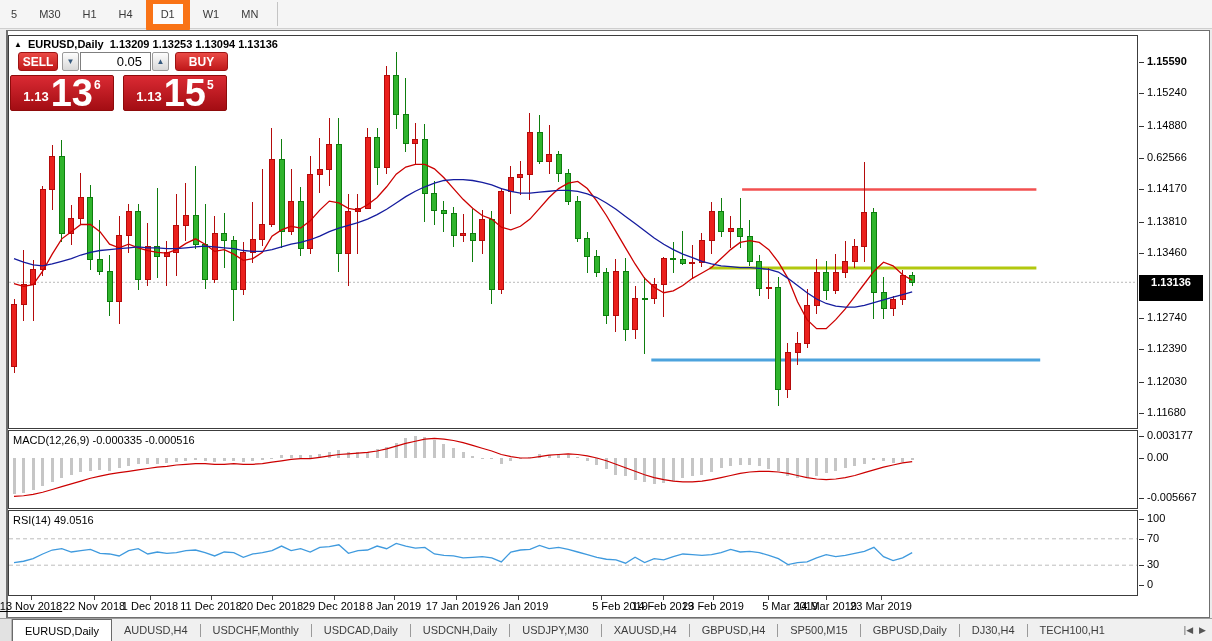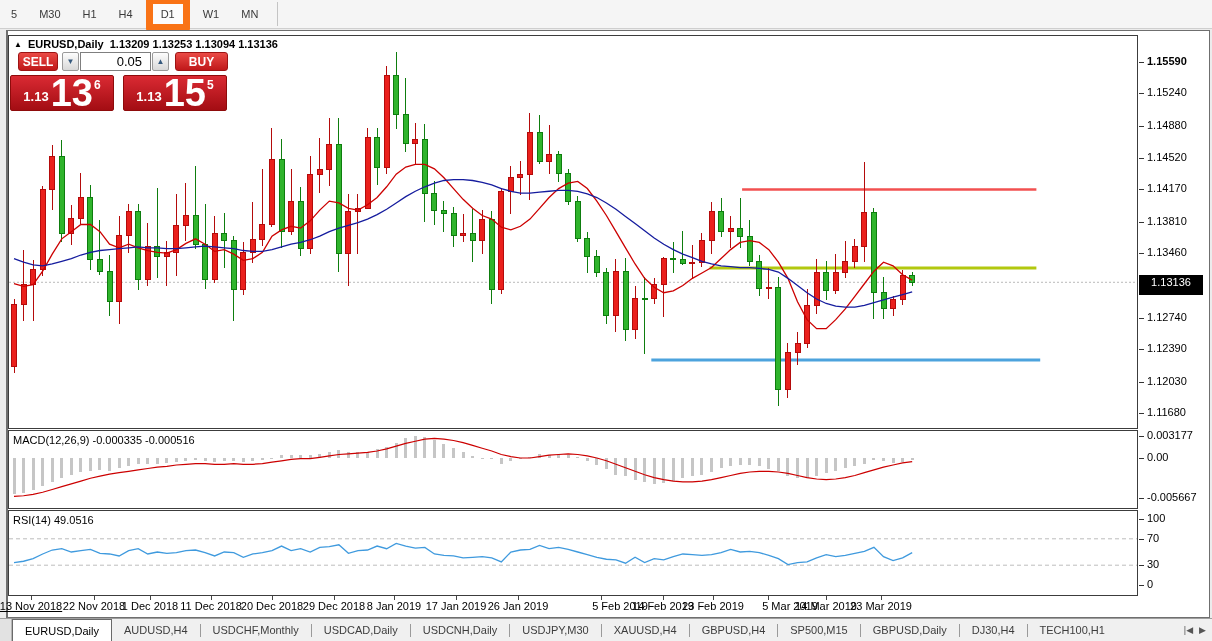--- a/index.html
+++ b/index.html
@@ -25,22 +25,22 @@
   #pane-main { left:8px;  top:35px;  width:1130px; height:394px; }
   #pane-macd { left:8px;  top:430px; width:1130px; height:79px;  }
   #pane-rsi  { left:8px;  top:510px; width:1130px; height:86px;  }
   svg { display:block; }
 
   .ind-label { position:absolute; font-size:11px; color:#000; white-space:nowrap; }
 
   
   .axis-label { position:absolute; font-size:11px; color:#000; white-space:nowrap; }
   .axis-tick  { position:absolute; width:5px; height:1px; background:#333; }
-  .price-badge { position:absolute; left:1139px; width:64px; height:20px;
-    background:#000; color:#fff; font-size:11px; line-height:14px; text-align:center; }
+  .price-badge { position:absolute; left:1139px; width:64px; height:26px;
+    background:#000; color:#fff; font-size:11px; line-height:14px; text-align:center;font-weight:bold; }
   .date-label { position:absolute; top:600px; font-size:11px; color:#000;
     transform:translateX(-50%); white-space:nowrap; }
   .date-tick { position:absolute; top:596px; width:1px; height:4px; background:#444; }
 
   
   .tp-header { position:absolute; left:14px; top:38px; font-size:11px; font-weight:700;
     color:#000; display:flex; align-items:center; gap:6px; }
   .tp-header .tri { font-size:8px; }
   .btn-red { position:absolute; height:19px; border:1px solid #9d1414; border-radius:3px;
     background:linear-gradient(#ea4a45,#c0181a); color:#fff; font-size:12px; font-weight:700;
@@ -433,21 +433,21 @@
 </div>
 
 <div id="price-axis">
     <div class="axis-tick" style="left: 1139px; top: 62px;"></div>
     <div class="axis-label" style="left: 1147px; top: 55px; font-weight: bold;">1.15590</div>
     <div class="axis-tick" style="left: 1139px; top: 93.4195px;"></div>
     <div class="axis-label" style="left: 1147px; top: 86.4195px;">1.15240</div>
     <div class="axis-tick" style="left: 1139px; top: 125.737px;"></div>
     <div class="axis-label" style="left: 1147px; top: 118.737px;">1.14880</div>
     <div class="axis-tick" style="left: 1139px; top: 158.054px;"></div>
-    <div class="axis-label" style="left: 1147px; top: 151.054px;">1.14520</div>
+    <div class="axis-label" style="left: 1147px; top: 151.054px;">0.62566</div>
     <div class="axis-tick" style="left: 1139px; top: 189.473px;"></div>
     <div class="axis-label" style="left: 1147px; top: 182.473px;">1.14170</div>
     <div class="axis-tick" style="left: 1139px; top: 221.791px;"></div>
     <div class="axis-label" style="left: 1147px; top: 214.791px;">1.13810</div>
     <div class="axis-tick" style="left: 1139px; top: 253.21px;"></div>
     <div class="axis-label" style="left: 1147px; top: 246.21px;">1.13460</div>
     <div class="axis-tick" style="left: 1139px; top: 317.844px;"></div>
     <div class="axis-label" style="left: 1147px; top: 310.844px;">1.12740</div>
     <div class="axis-tick" style="left: 1139px; top: 349.264px;"></div>
     <div class="axis-label" style="left: 1147px; top: 342.264px;">1.12390</div>

